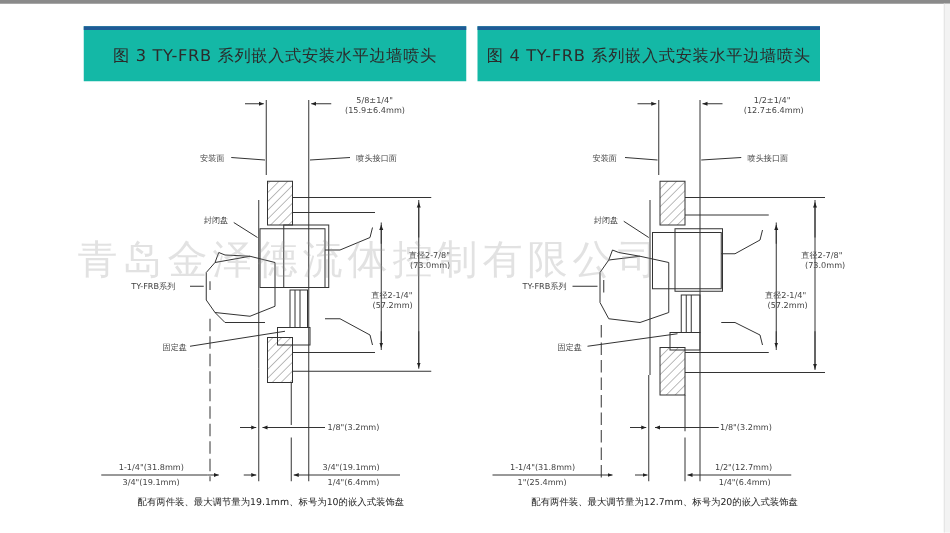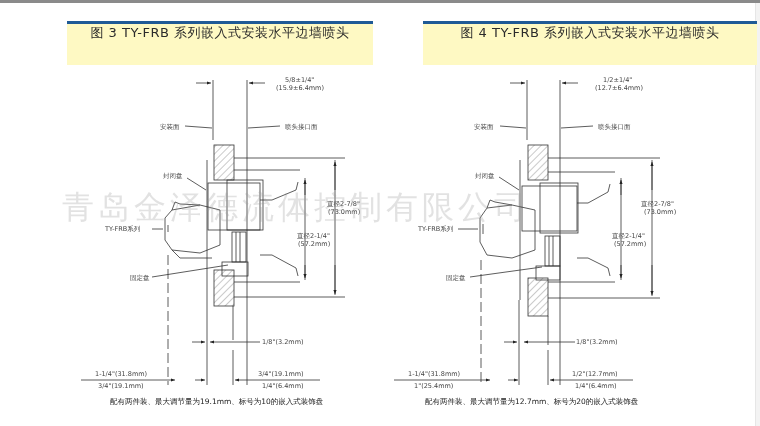--- a/index.html
+++ b/index.html
@@ -1,24 +1,24 @@
 <!DOCTYPE html>
 <html><head>
 <meta charset="utf-8">
 <style>
   html, body { margin:0; padding:0; }
   body { width:760px; height:426px; background:#ffffff; position:relative; overflow:hidden;
          font-family:"DejaVu Sans", sans-serif; color:#333; }
   .topbar { position:absolute; left:0; top:0; width:760px; height:3px; background:#8a8a8a; }
   .rightedge { position:absolute; right:0; top:3px; width:4px; height:423px; background:#f3f3f3; border-left:1px solid #e6e6e6; }
-  .header { position:absolute; top:21px; height:44px; background:#fef9c3; border-top:3px solid #1f5a96;
-            display:flex; justify-content:center; box-sizing:border-box; }
+  .header { position:absolute; top:21px; height:44px; background:#14b8a6; border-top:3px solid #1f5a96;
+            display:flex; align-items:center; justify-content:center; box-sizing:border-box; }
   .header span { font-size:13px; color:#2b2b2b; letter-spacing:0.5px; }
   .h1 { left:67px; width:306px; }
-  .h2 { left:382px; width:334px;margin-left:41px; }
+  .h2 { left:382px; width:274px; }
   svg { position:absolute; left:0; top:0; }
   .lbl { font-family:"DejaVu Sans", sans-serif; font-size:6.5px; fill:#444; }
   .cap { font-family:"DejaVu Sans", sans-serif; font-size:7.5px; fill:#222; }
   .watermark { position:absolute; left:62px; top:186px; width:640px; font-size:32px; color:rgba(150,150,150,0.28);
                letter-spacing:4px; white-space:nowrap; font-family:"DejaVu Sans", sans-serif; }
 </style>
 </head>
 <body>
 
 <div class="topbar"></div>

